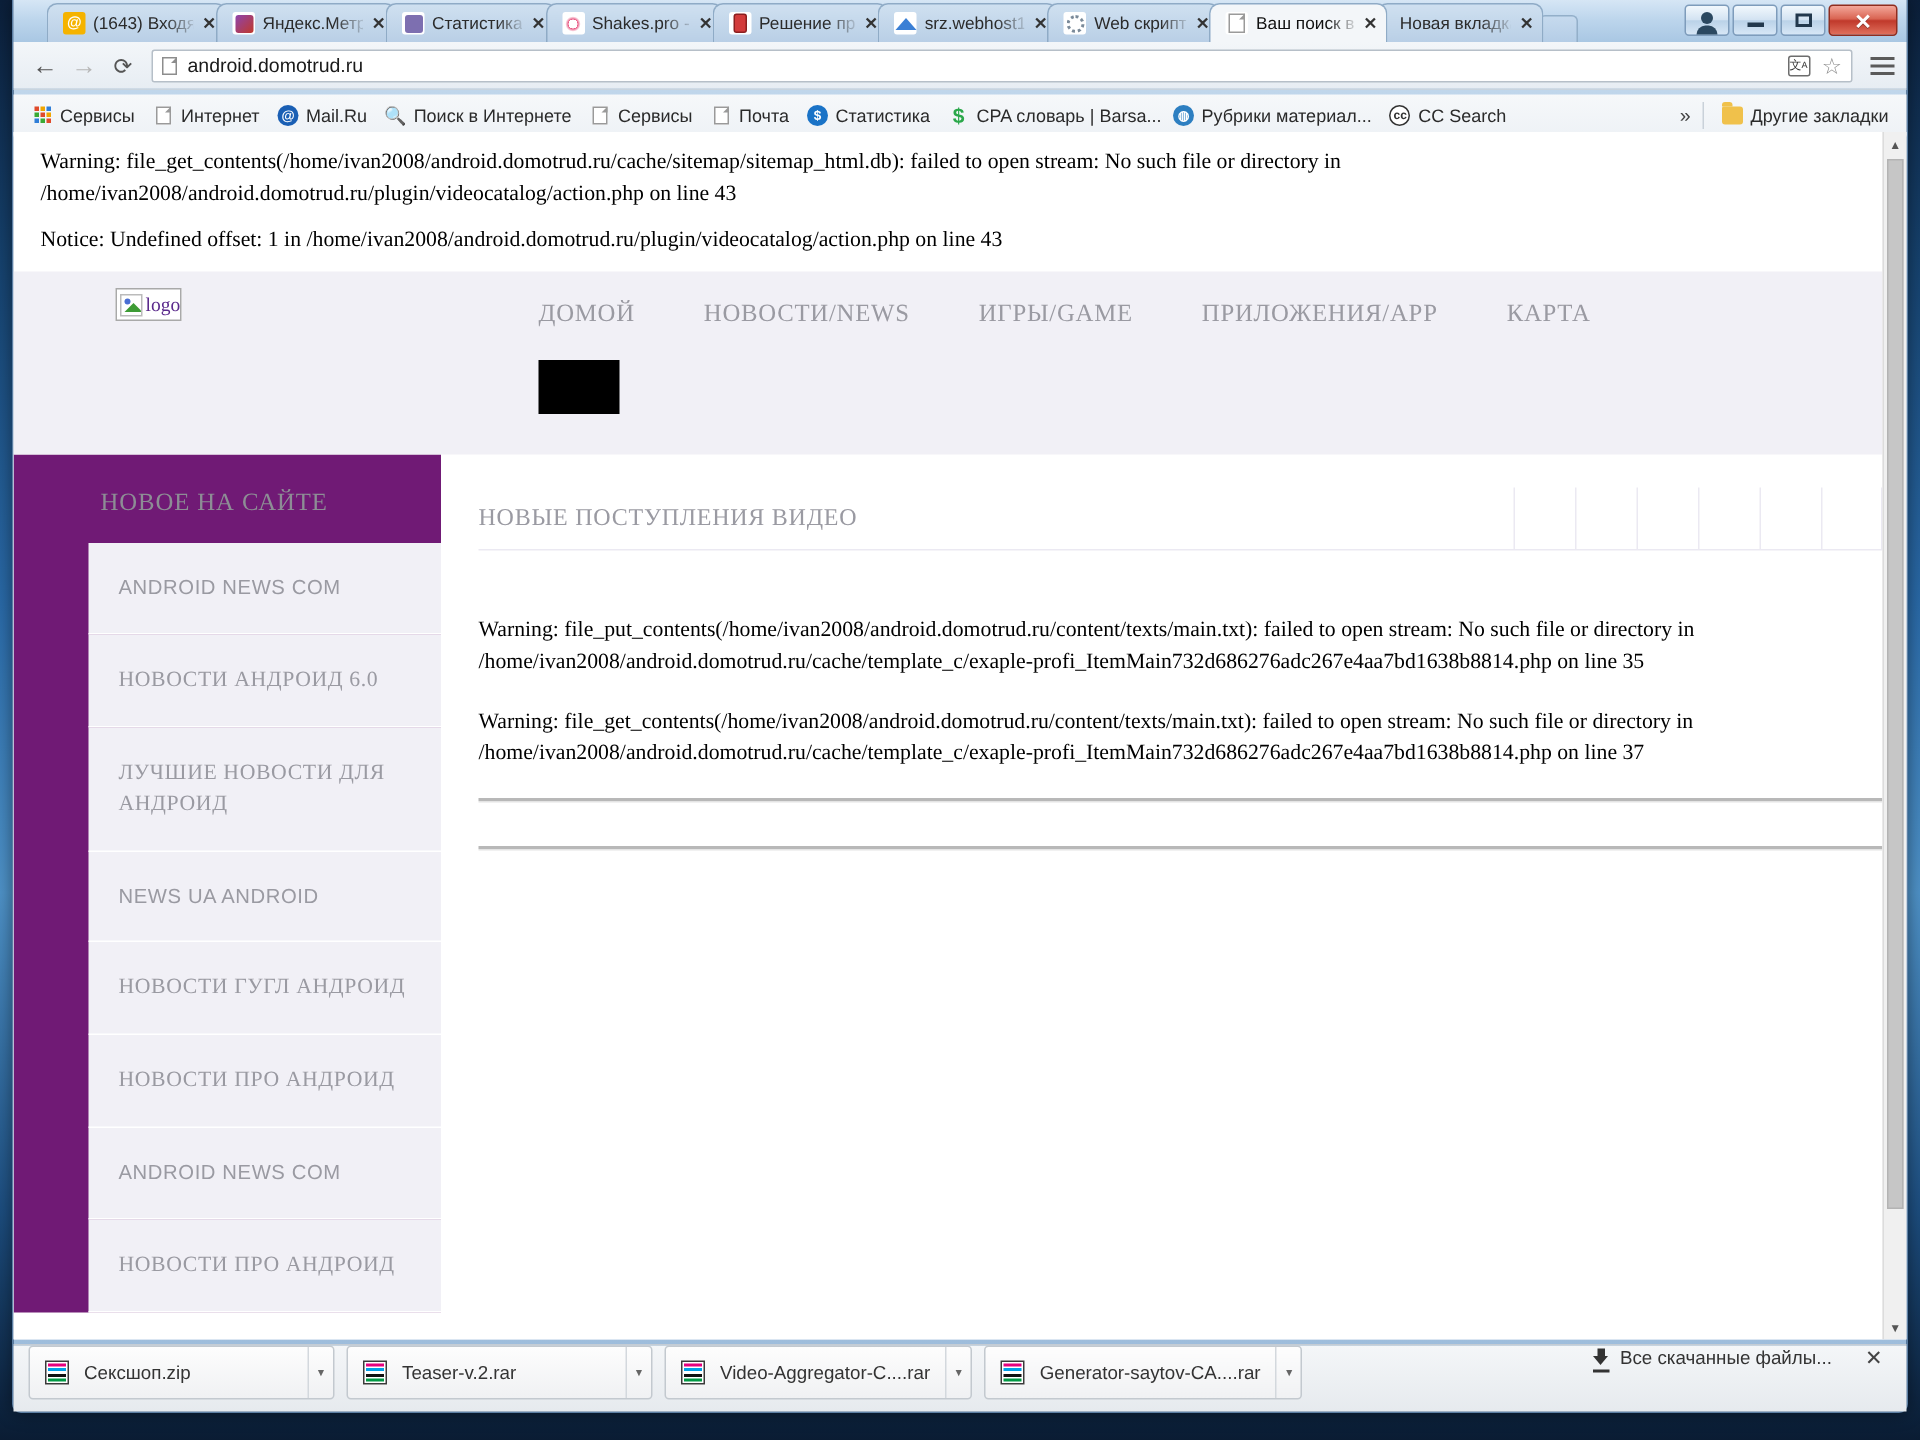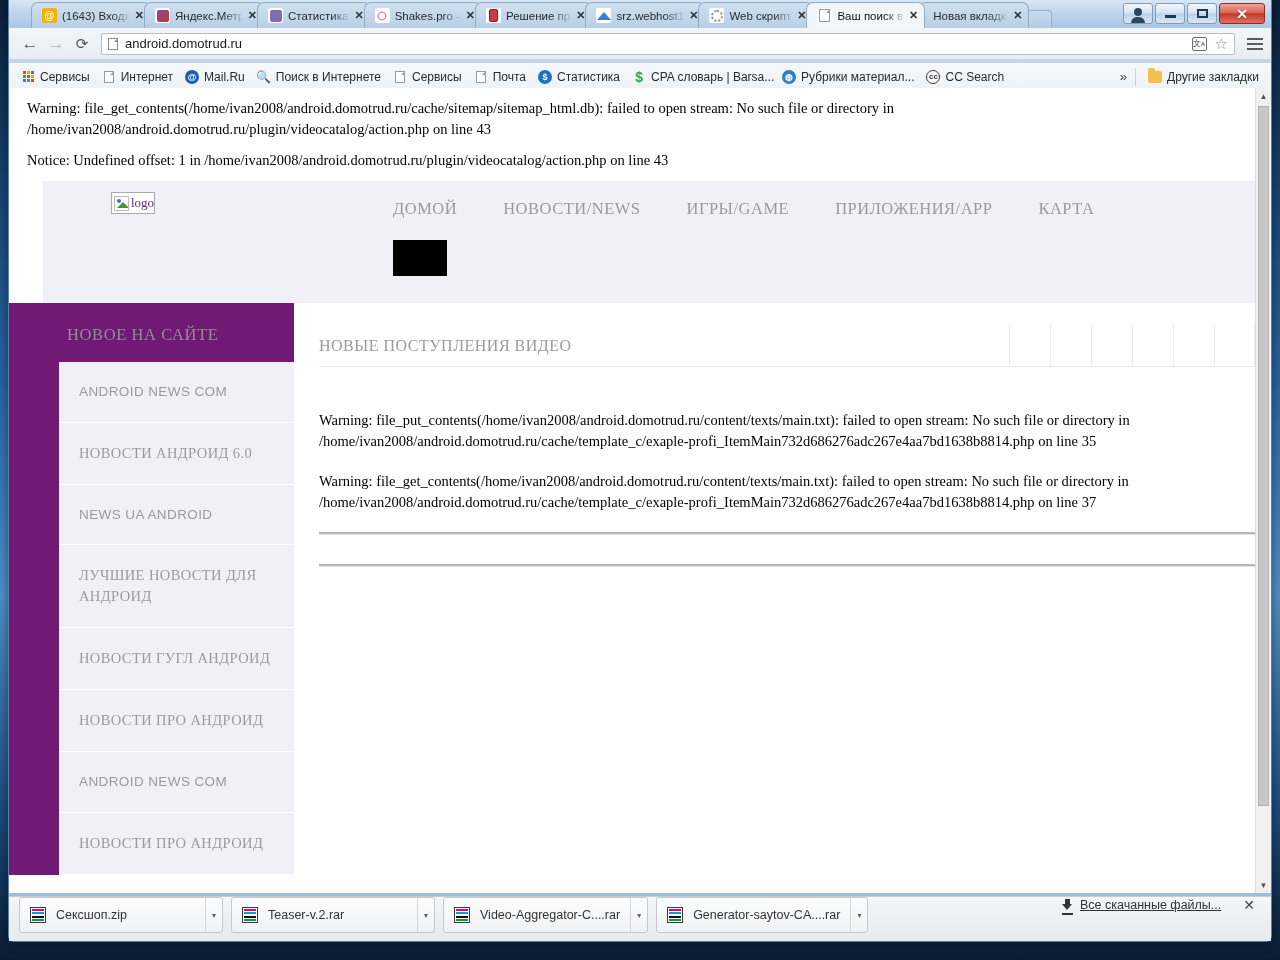--- a/index.html
+++ b/index.html
@@ -243,21 +243,20 @@
     padding: 0 18px;
   }
   .php-err p { margin: 10px 0; }
 
   
   .site-header {
     margin-top: 10px;
     background: #f1f0f6;
     height: 122px;
     position: relative;
-    margin-left: 34px;
   }
   .logo-box {
     position: absolute; left: 68px; top: 11px;
     width: 44px; height: 22px;
     border: 1px solid #a9a9a9;
     background: #fff;
     display: flex; align-items: center; gap: 2px;
     padding: 1px 2px;
   }
   .broken-img {
@@ -427,21 +426,21 @@
   .zip-ic i { display:block; height: 2px; width: 100%; }
   .zip-ic i:nth-child(1){ background:#e5007e; }
   .zip-ic i:nth-child(2){ background:#00a0e9; }
   .zip-ic i:nth-child(3){ background:#111; }
   .zip-ic i:nth-child(4){ background:#009944; }
   .shelf-right {
     margin-left: auto; display:flex; align-items:center; gap: 22px; padding-right: 6px;
   }
   .all-dl {
     display:flex; align-items:center; gap:7px;
-    font-size: 12.5px; color: #333; text-decoration: underline;
+    font-size: 12.5px; color: #333; 
   }
   .dl-arrow {
     width: 11px; height: 13px; position: relative;
   }
   .dl-arrow:before {
     content:""; position:absolute; left:3px; top:0; width:5px; height:6px; background:#333;
   }
   .dl-arrow:after {
     content:""; position:absolute; left:0; top:5px;
     border-left: 5.5px solid transparent; border-right: 5.5px solid transparent;
@@ -656,22 +655,22 @@
             <button class="search-btn"></button>
           </div>
         </div>
 
         <div class="site-body">
           <div class="sidebar">
             <div class="sb-title">НОВОЕ НА САЙТЕ</div>
             <div id="sidebar-items">
                 <div class="sb-item lat">ANDROID NEWS COM</div>
                 <div class="sb-item cyr">НОВОСТИ АНДРОИД 6.0</div>
+                <div class="sb-item cyr">ЛУЧШИЕ НОВОСТИ ДЛЯ АНДРОИД</div>
                 <div class="sb-item lat">NEWS UA ANDROID</div>
-                <div class="sb-item cyr">ЛУЧШИЕ НОВОСТИ ДЛЯ АНДРОИД</div>
                 <div class="sb-item cyr">НОВОСТИ ГУГЛ АНДРОИД</div>
                 <div class="sb-item cyr">НОВОСТИ ПРО АНДРОИД</div>
                 <div class="sb-item lat">ANDROID NEWS COM</div>
                 <div class="sb-item cyr">НОВОСТИ ПРО АНДРОИД</div>
               </div>
           </div>
 
           <div class="main-col">
             <div class="main-head">
               <div class="main-head-title">НОВЫЕ ПОСТУПЛЕНИЯ ВИДЕО</div>

